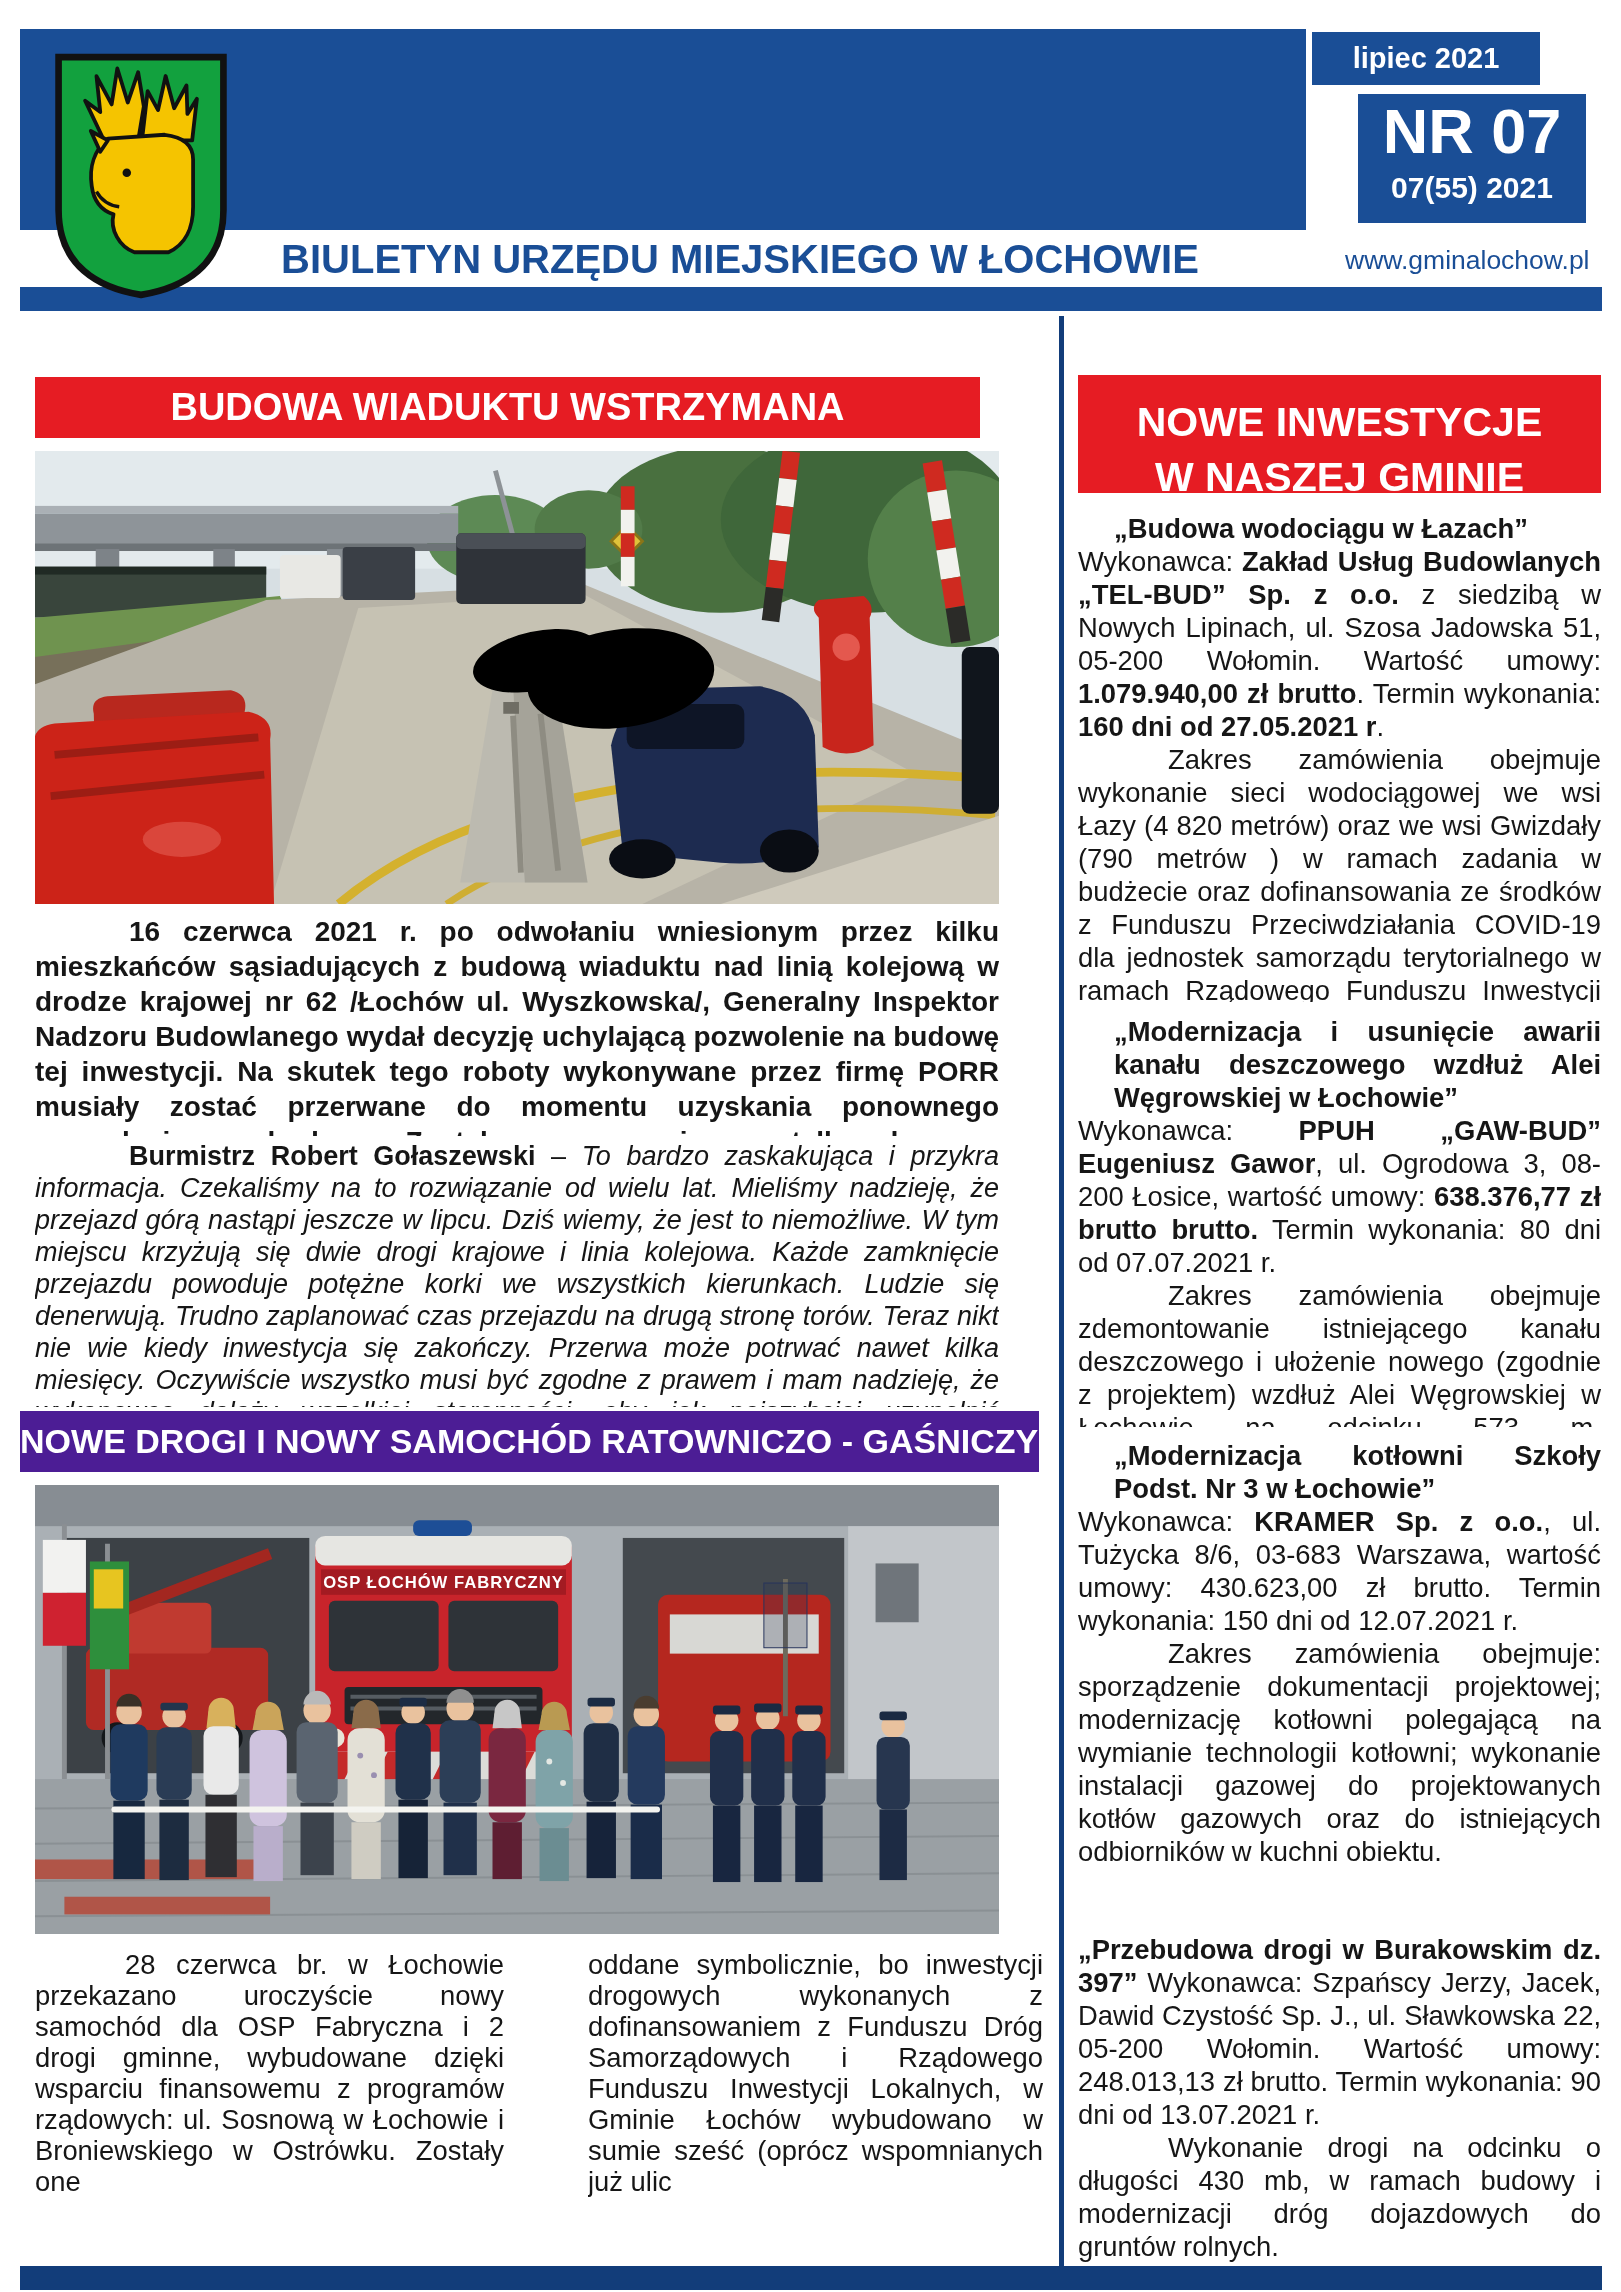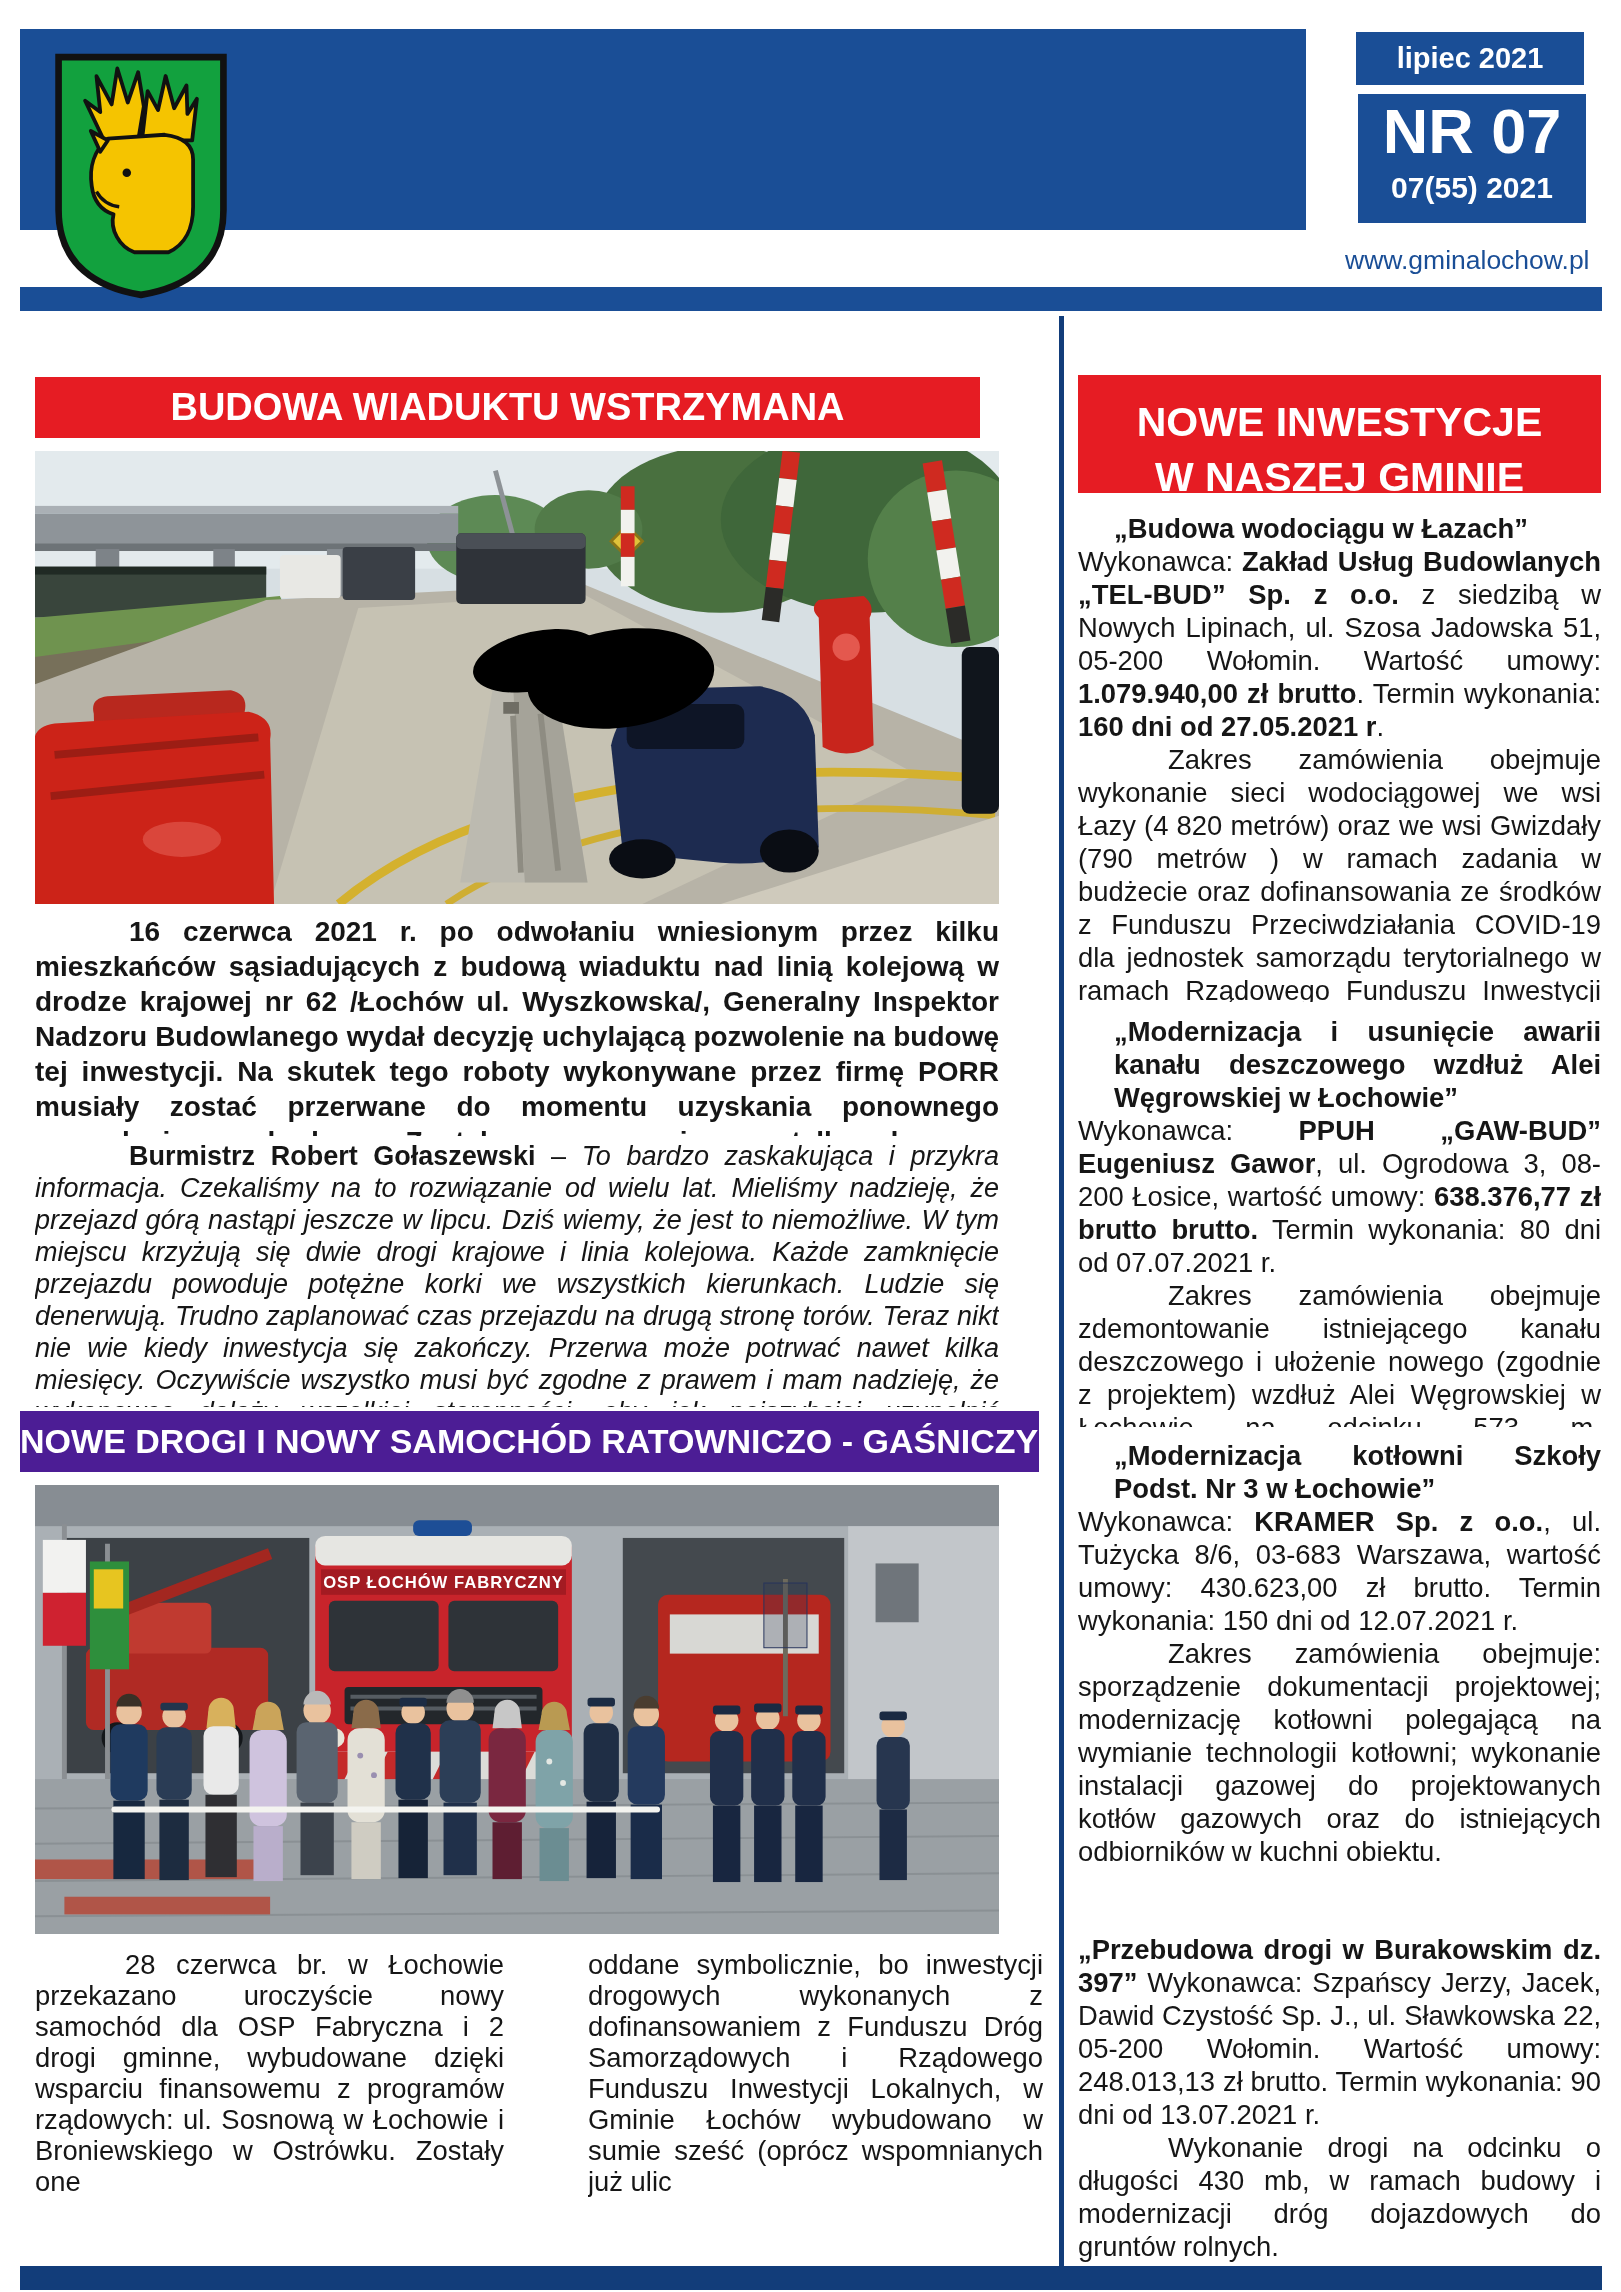--- a/index.html
+++ b/index.html
@@ -10,21 +10,21 @@
   .masthead-bar{left:19.6px;top:29px;width:1286px;height:201px;background:#1a4e96;}
   .issue-box{background:#1a4e96;color:#fff;text-align:center;}
   .main-title{left:253px;top:47px;width:1039px;height:167px;color:#ffffff;
               font-size:110px;font-weight:bold;letter-spacing:-2px;line-height:165px;
               white-space:nowrap;text-align:center;}
   .subtitle-band{left:19.6px;top:230px;width:1582px;height:57px;background:#ffffff;}
   .subtitle-text{left:245px;top:235px;width:990px;height:51px;color:#1a4e96;
                  font-size:40px;font-weight:bold;line-height:49px;text-align:center;white-space:nowrap;}
   .website{left:1345px;top:244px;width:257px;color:#1a4e96;font-size:26.5px;line-height:33px;text-align:left;}
   .thin-band{left:19.6px;top:287px;width:1582px;height:23.5px;background:#1a4e96;}
-  .issue-month{left:1356px;top:32px;width:228px;height:53px;font-size:29px;font-weight:bold;line-height:53px;}
+  .issue-month{left:1312px;top:32px;width:228px;height:53px;font-size:29px;font-weight:bold;line-height:53px;}
   .issue-main{left:1358px;top:94px;width:228px;height:129px;}
   .issue-nr{font-size:63px;font-weight:bold;line-height:74px;display:block;}
   .issue-code{font-size:30px;font-weight:bold;line-height:39px;display:block;}
   .crest{left:51px;top:45px;width:180px;height:261px;}
   
   .divider{left:1059px;top:316px;width:4.9px;height:1952px;background:#123d7a;}
   .footer-band{left:19.6px;top:2266px;width:1582px;height:23.5px;background:#123d7a;}
   
   .banner-red{background:#e61c23;color:#fff;font-weight:bold;text-align:center;}
   .banner-left{left:35px;top:377px;width:945px;height:61px;font-size:38px;line-height:61px;}
@@ -56,20 +56,21 @@
 
   <div class="abs masthead-bar"></div>
 
   <div class="abs issue-box issue-month">lipiec 2021</div>
   <div class="abs issue-box issue-main">
     <span class="issue-nr">NR 07</span>
     <span class="issue-code">07(55) 2021</span>
   </div>
 
   <div class="abs subtitle-band"></div>
+  <div class="abs subtitle-text">BIULETYN URZĘDU MIEJSKIEGO W ŁOCHOWIE</div>
   <div class="abs website">www.gminalochow.pl</div>
   <div class="abs thin-band"></div>
 
   <svg class="abs crest" viewBox="0 0 190 266">
     <path d="M8 8 H182 V170 C182 228 140 252 95 259 C50 252 8 228 8 170 Z" fill="#12a13e" stroke="#111" stroke-width="7"></path>
 
     <path d="M56 96 L36 54 L52 66 L48 28 L64 58 L70 20 L81 56 L92 24 L98 60 L92 96 Z" fill="#f5c400" stroke="#111" stroke-width="4" stroke-linejoin="round"></path>
     <path d="M96 96 L102 44 L113 64 L121 28 L130 62 L143 38 L144 68 L154 52 L149 96 Z" fill="#f5c400" stroke="#111" stroke-width="4" stroke-linejoin="round"></path>
 
     <path d="M60 94 C46 106 40 124 43 144 C45 160 54 170 66 174 C62 190 72 208 88 214 L124 214 C142 206 150 188 150 166 L150 116 C150 100 138 92 120 90 Z" fill="#f5c400" stroke="#111" stroke-width="4" stroke-linejoin="round"></path>

